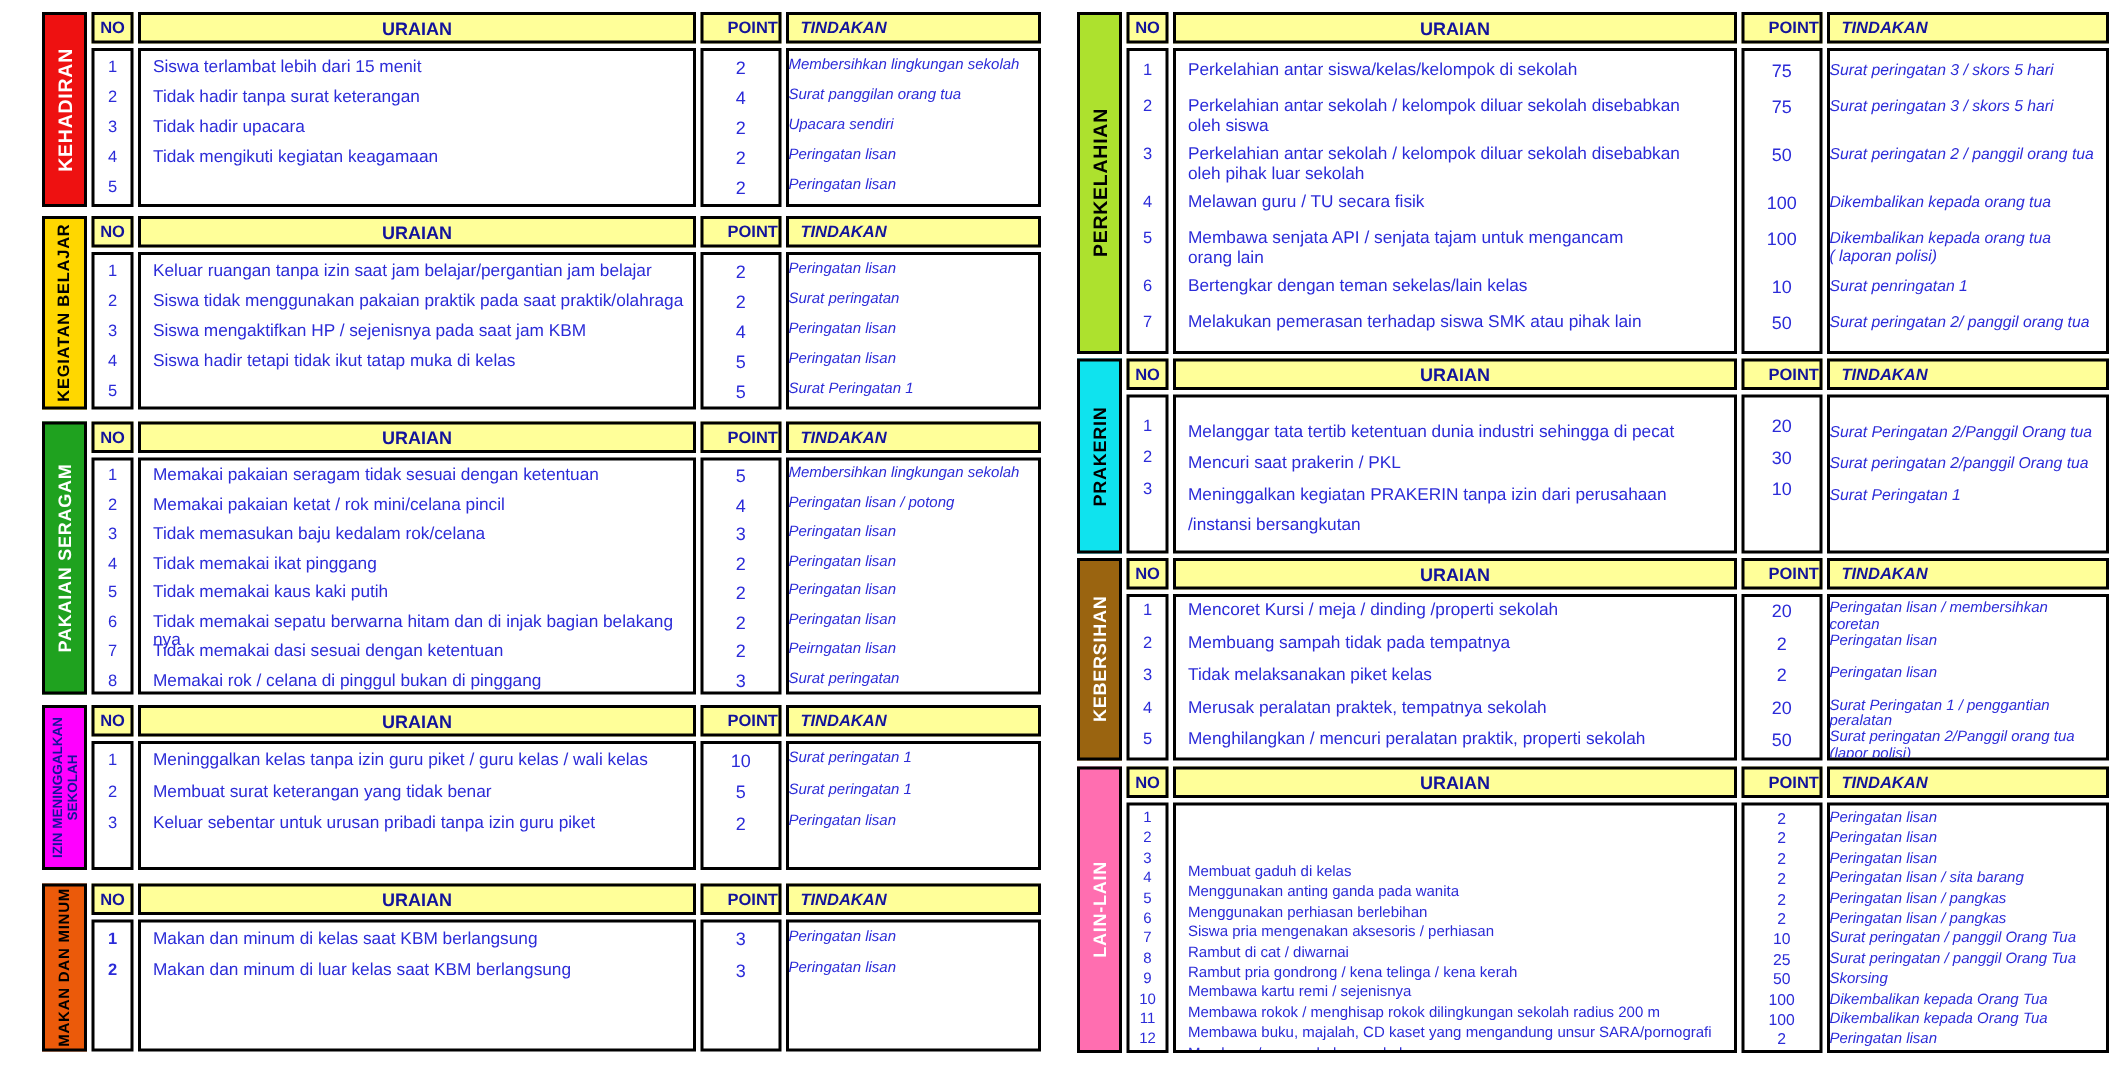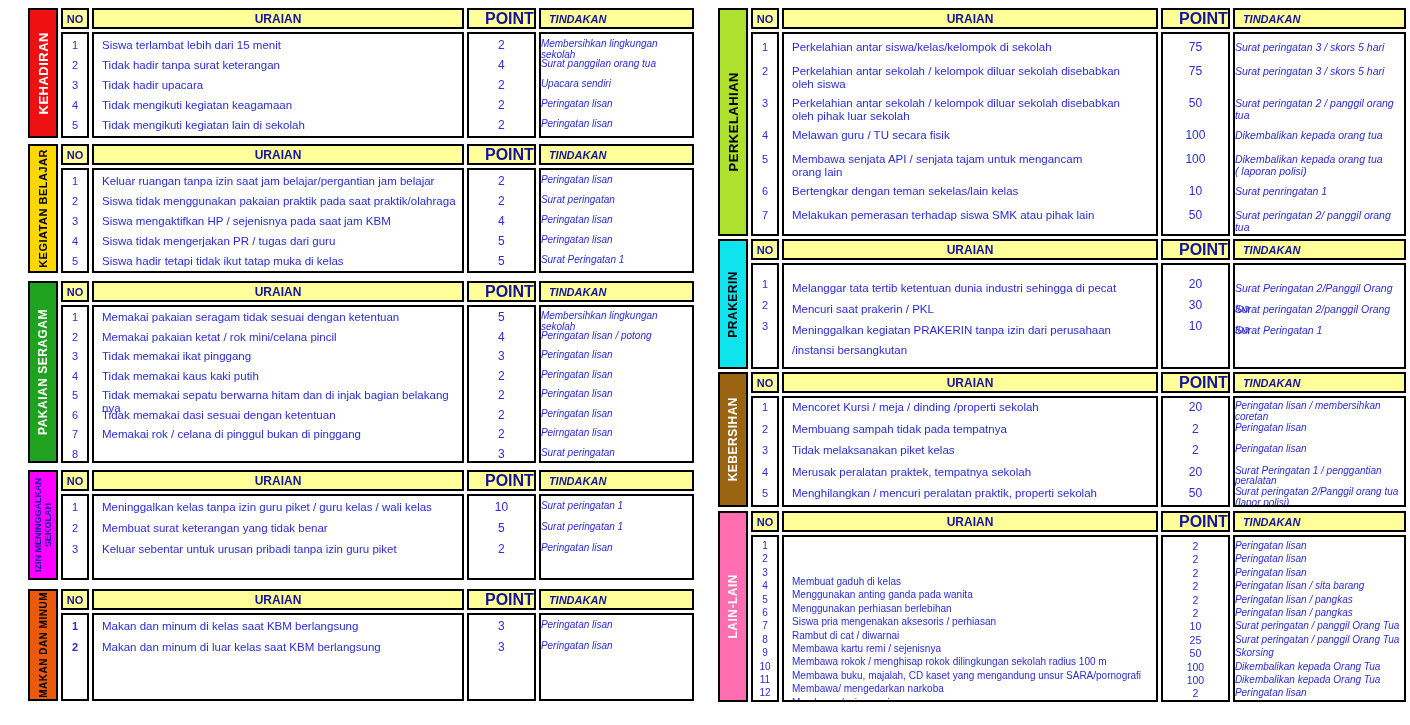--- a/index.html
+++ b/index.html
@@ -20,21 +20,21 @@
   .col{display:flex;flex-direction:column;gap:3px;box-sizing:border-box;}
   .c-no{flex:0 0 28px;}
   #left-group .c-uraian{flex:0 0 372px;}
   #right-group .c-uraian{flex:0 0 376px;}
   .c-point{flex:0 0 44px;}
   .c-tindakan{flex:1 1 auto;font-style:italic;}
   .hc{height:21px;flex:0 0 21px;background:#ffff99;border:2px solid #000;box-sizing:border-box;
     color:#13139b;font-weight:bold;font-size:12px;
     display:flex;align-items:center;justify-content:center;}
   .hc-no{font-size:11px;}
-  .hc-point{font-size:16px;padding-left:16px;}
+  .hc-point{font-size:11px;padding-left:16px;}
   .hc-tindakan{justify-content:flex-start;padding-left:8px;font-size:11px;}
   .cbody{flex:1 1 auto;border:2px solid #000;background:#fff;box-sizing:border-box;
     padding-top:5px;overflow:hidden;}
   .it{display:flex;align-items:flex-start;color:#2b2bd8;box-sizing:border-box;}
   .it-no{width:100%;text-align:center;font-size:11px;line-height:13px;}
   .it-uraian{padding-left:8px;font-size:11.5px;line-height:12.5px;white-space:pre-line;}
   .it-point{width:100%;text-align:center;font-size:12px;line-height:13px;}
   .it-tindakan{padding-left:0;font-size:10px;line-height:10.5px;white-space:pre-line;}
 
   
@@ -115,23 +115,20 @@
             </div>
             <div class="it">
               <div class="it-uraian">Tidak hadir tanpa surat keterangan</div>
             </div>
             <div class="it">
               <div class="it-uraian">Tidak hadir upacara</div>
             </div>
             <div class="it">
               <div class="it-uraian">Tidak mengikuti kegiatan keagamaan</div>
             </div>
-            <div class="it">
-              <div class="it-uraian">Tidak mengikuti kegiatan lain di sekolah</div>
-            </div>
           </div>
         </div>
         <div class="col c-point">
           <div class="hc hc-point">POINT</div>
           <div class="cbody">
             <div class="it">
               <div class="it-point">2</div>
             </div>
             <div class="it">
               <div class="it-point">4</div>
@@ -198,23 +195,20 @@
             <div class="it">
               <div class="it-uraian">Keluar ruangan tanpa izin saat jam belajar/pergantian jam belajar</div>
             </div>
             <div class="it">
               <div class="it-uraian">Siswa tidak menggunakan pakaian praktik pada saat praktik/olahraga</div>
             </div>
             <div class="it">
               <div class="it-uraian">Siswa mengaktifkan HP / sejenisnya pada saat jam KBM</div>
             </div>
             <div class="it">
-              <div class="it-uraian">Siswa tidak mengerjakan PR / tugas dari guru</div>
-            </div>
-            <div class="it">
               <div class="it-uraian">Siswa hadir tetapi tidak ikut tatap muka di kelas</div>
             </div>
           </div>
         </div>
         <div class="col c-point">
           <div class="hc hc-point">POINT</div>
           <div class="cbody">
             <div class="it">
               <div class="it-point">2</div>
             </div>
@@ -287,20 +281,23 @@
           </div>
         </div>
         <div class="col c-uraian">
           <div class="hc hc-uraian">URAIAN</div>
           <div class="cbody">
             <div class="it">
               <div class="it-uraian">Memakai pakaian seragam tidak sesuai dengan ketentuan</div>
             </div>
             <div class="it">
               <div class="it-uraian">Memakai pakaian ketat / rok mini/celana pincil</div>
+            </div>
+            <div class="it">
+              <div class="it-uraian">Tidak memasukan baju kedalam rok/celana</div>
             </div>
             <div class="it">
               <div class="it-uraian">Tidak memakai ikat pinggang</div>
             </div>
             <div class="it">
               <div class="it-uraian">Tidak memakai kaus kaki putih</div>
             </div>
             <div class="it">
               <div class="it-uraian">Tidak memakai sepatu berwarna hitam dan di injak bagian belakang nya</div>
             </div>
@@ -803,24 +800,27 @@
             <div class="it">
               <div class="it-uraian">Menggunakan perhiasan berlebihan</div>
             </div>
             <div class="it">
               <div class="it-uraian">Siswa pria mengenakan aksesoris / perhiasan</div>
             </div>
             <div class="it">
               <div class="it-uraian">Rambut di cat / diwarnai</div>
             </div>
             <div class="it">
+              <div class="it-uraian">Rambut pria gondrong / kena telinga / kena kerah</div>
+            </div>
+            <div class="it">
               <div class="it-uraian">Membawa kartu remi / sejenisnya</div>
             </div>
             <div class="it">
-              <div class="it-uraian">Membawa rokok / menghisap rokok dilingkungan sekolah radius 100 m</div>
+              <div class="it-uraian">Membawa rokok / menghisap rokok dilingkungan sekolah radius 200 m</div>
             </div>
             <div class="it">
               <div class="it-uraian">Membawa buku, majalah, CD kaset yang mengandung unsur SARA/pornografi</div>
             </div>
             <div class="it">
               <div class="it-uraian">Membawa/ mengedarkan narkoba</div>
             </div>
             <div class="it">
               <div class="it-uraian">Membawa / minum miras</div>
             </div>

